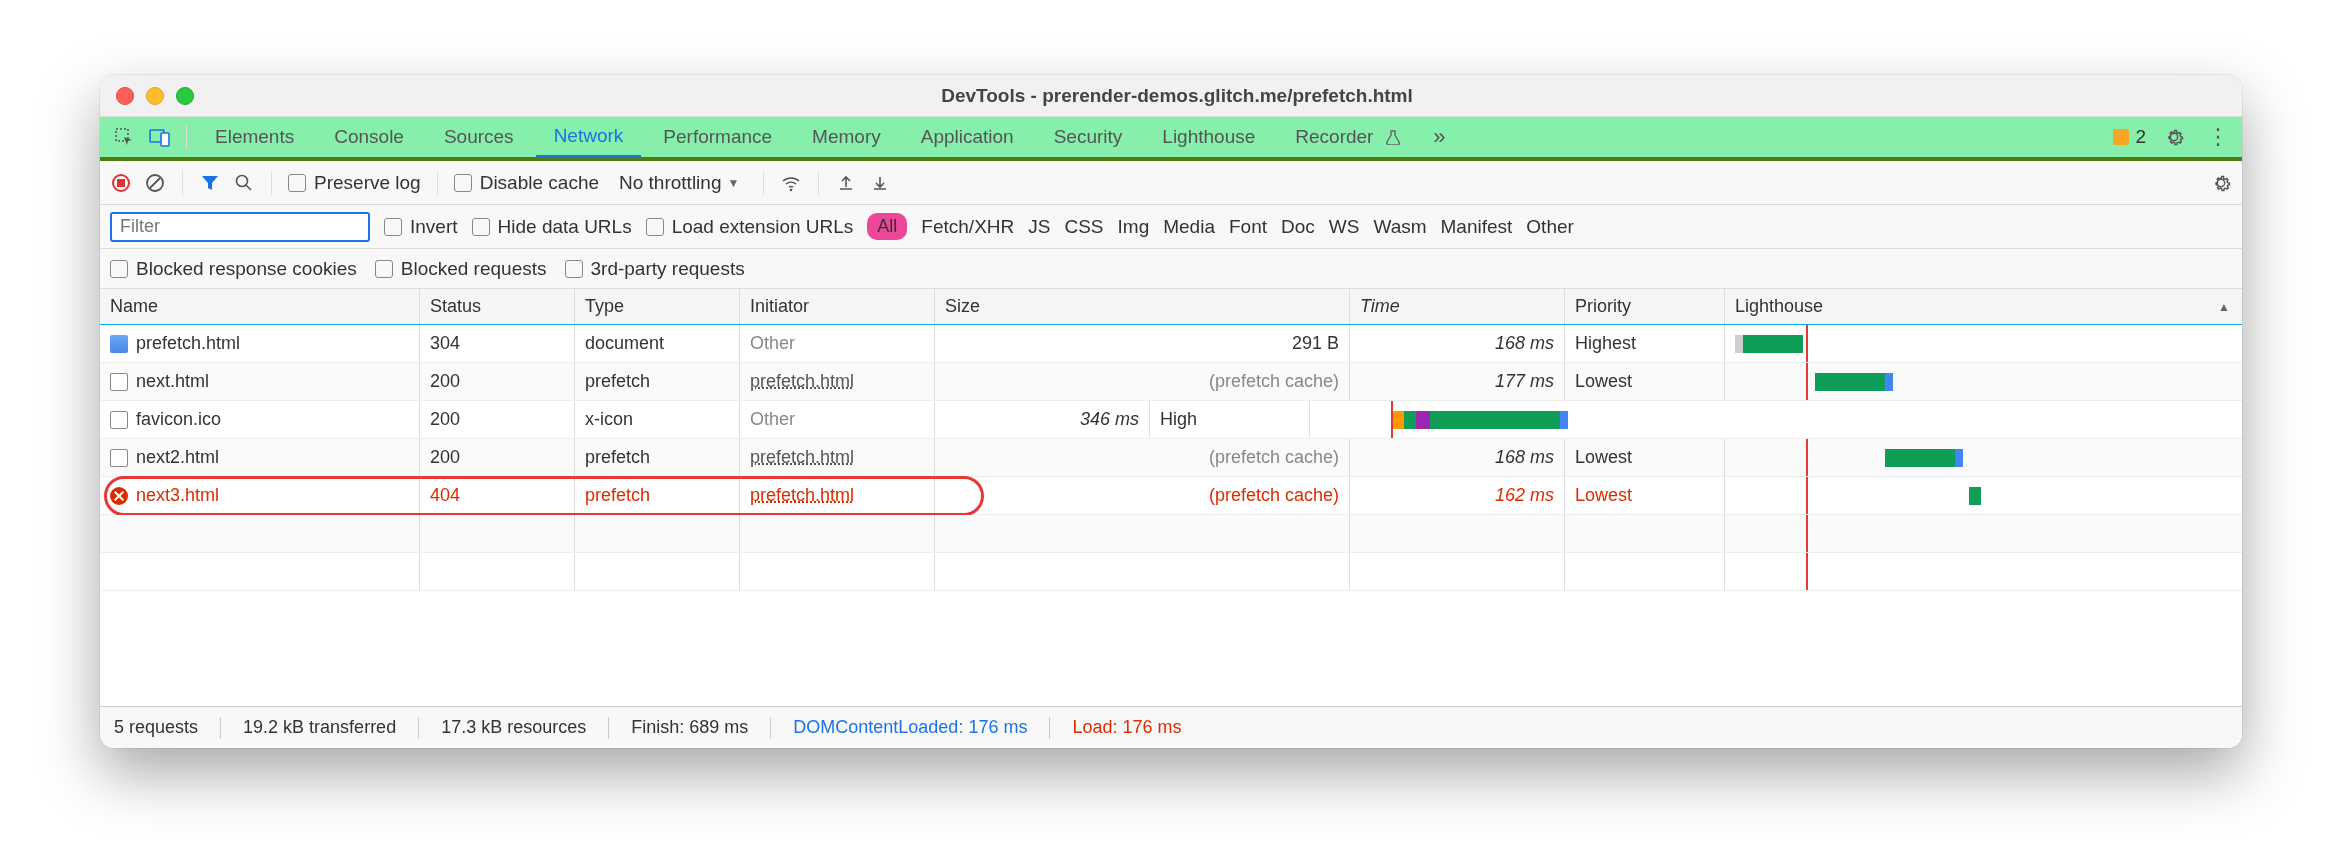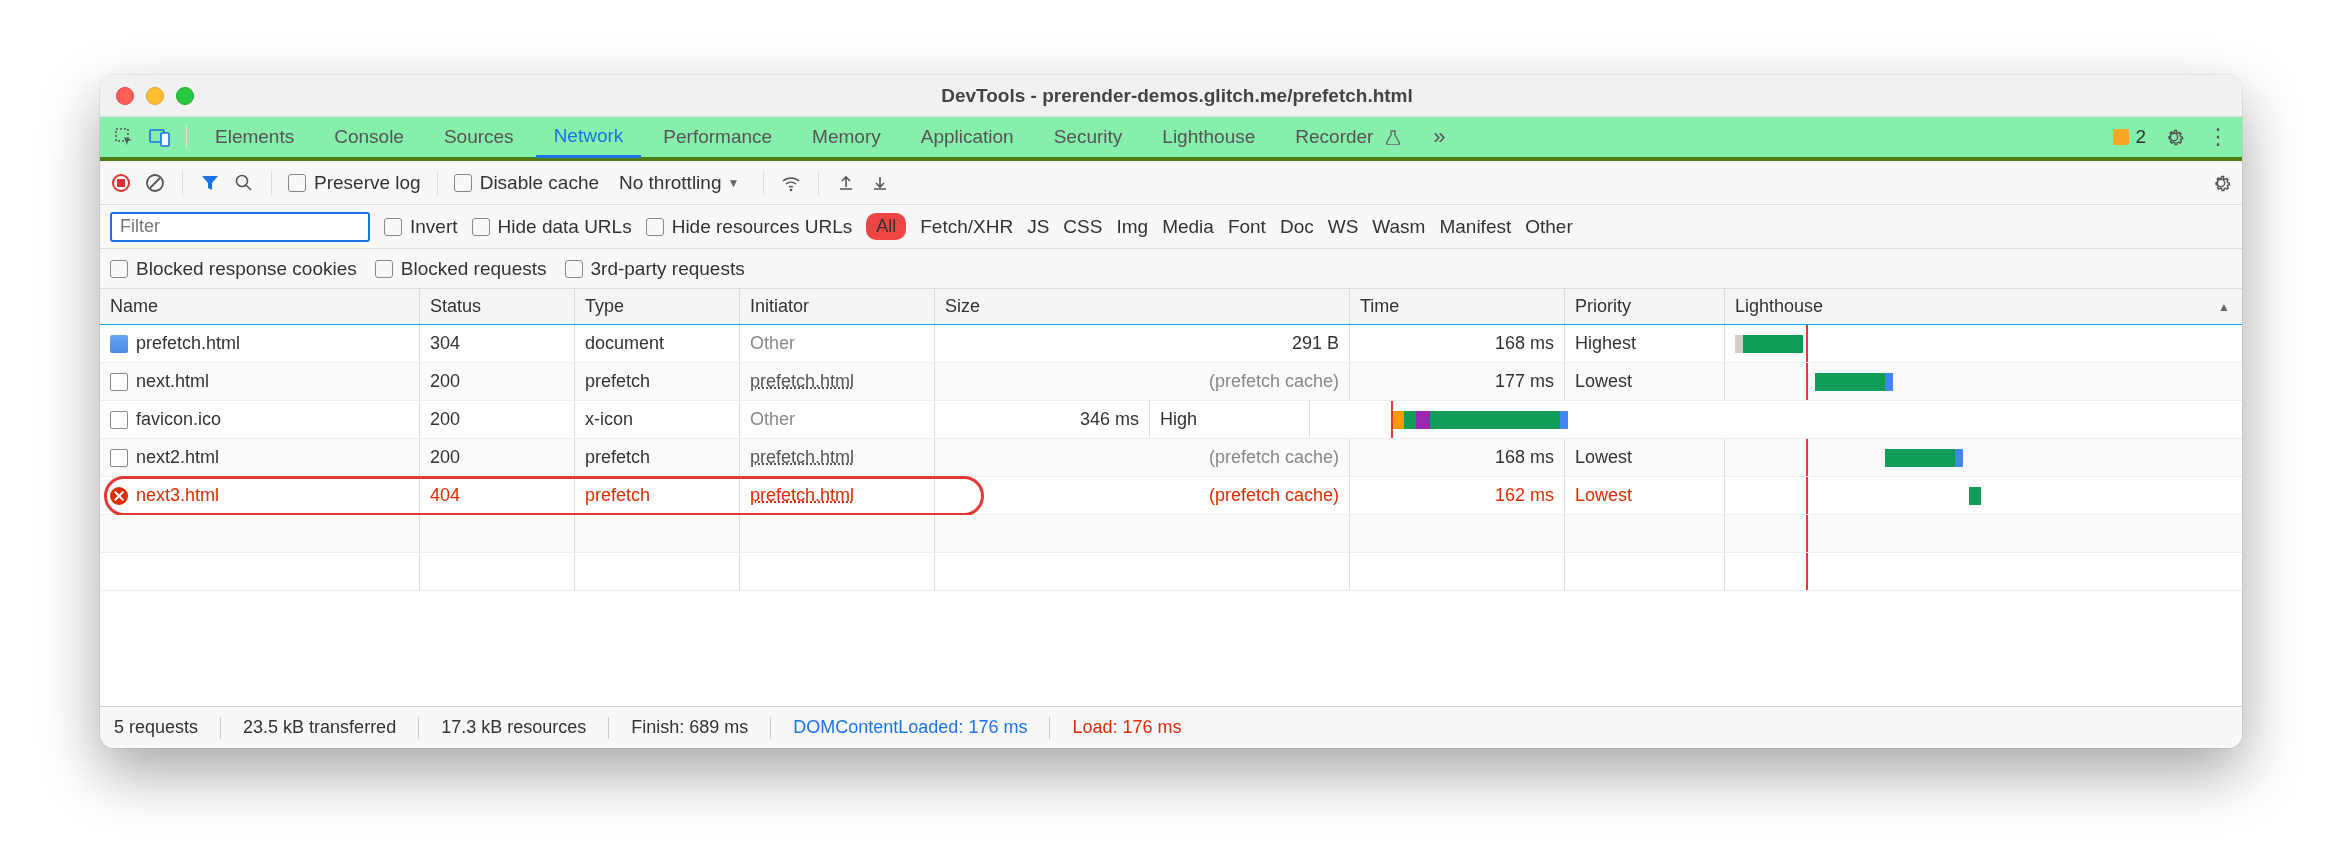--- a/index.html
+++ b/index.html
@@ -26,31 +26,31 @@
 .rec { width: 18px; height: 18px; border: 2px solid #d33; border-radius: 50%; display: flex; align-items: center; justify-content: center; }
 .rec::after { content: ''; width: 8px; height: 8px; background: #d33; }
 .ic { width: 22px; height: 22px; display: flex; align-items: center; justify-content: center; color: #555; cursor: pointer; }
 .blue { color: #1a73e8 !important; }
 .chk { width: 18px; height: 18px; border: 1.5px solid #888; border-radius: 3px; display: inline-block; cursor: pointer; }
 .lbl { display: flex; align-items: center; gap: 8px; color: #333; }
 .select { display: flex; align-items: center; gap: 6px; padding: 2px 8px; cursor: pointer; }
 .select .arrow { font-size: 12px; color: #666; }
 .filterbar { min-height: 44px; display: flex; align-items: center; flex-wrap: wrap; border-bottom: 1px solid #ddd; background: #f8f8f8; padding: 6px 10px; gap: 14px; row-gap: 10px; }
 .filter-input { width: 260px; height: 30px; border: 2px solid #1a73e8; border-radius: 3px; padding: 0 8px; font-size: 18px; color: #888; background: #fff; }
-.pill { padding: 3px 10px; background: #ef4444; border-radius: 10px; font-size: 18px; }
+.pill { padding: 3px 10px; background: #ec4899; border-radius: 10px; font-size: 18px; }
 .cat { color: #333; cursor: pointer; }
 .filterbar2 { height: 40px; display: flex; align-items: center; border-bottom: 1px solid #ddd; background: #f8f8f8; padding: 0 10px; gap: 18px; }
 .table-head { height: 36px; display: flex; border-bottom: 1px solid #0ea5e9; background: #f5f5f5; font-size: 18px; color: #333; }
 .th, .td { padding: 0 10px; display: flex; align-items: center; border-right: 1px solid #ddd; overflow: hidden; white-space: nowrap; }
 .c-name { width: 320px; }
 .c-status { width: 155px; }
 .c-type { width: 165px; }
 .c-init { width: 195px; }
 .c-size { width: 415px; justify-content: flex-end; }
-.c-time { width: 215px; justify-content: flex-end; }
+.c-time { width: 215px; justify-content: flex-end; font-style: italic; }
 .c-prio { width: 160px; }
 .c-wf { flex: 1; border-right: none; position: relative; }
 .th.c-wf::after { content: "▲"; position: absolute; right: 12px; font-size: 12px; color: #666; }
 .row { height: 38px; display: flex; border-bottom: 1px solid #eee; font-size: 18px; position: relative; }
 .row:nth-child(even) { background: #fafafa; }
 .row.err { color: #dd2c00; }
 .row.err .td { color: #dd2c00; }
 .name-ic { width: 18px; height: 18px; margin-right: 8px; flex-shrink: 0; }
 .doc-ico { background: linear-gradient(#6aa8f5,#4a88e5); border-radius: 2px; }
 .box-ico { border: 1.5px solid #888; border-radius: 2px; background: #fff; }
@@ -184,21 +184,21 @@
       <label class="lbl">
           <span class="chk"></span>
           <span>Invert</span>
         </label>
       <label class="lbl">
           <span class="chk"></span>
           <span>Hide data URLs</span>
         </label>
       <label class="lbl">
           <span class="chk"></span>
-          <span>Hide resources URLs</span>
+          <span>Load extension URLs</span>
         </label>
       <span class="pill">All</span>
       <span id="cats-container" style="display:contents"><span class="cat">Fetch/XHR</span><span class="cat">JS</span><span class="cat">CSS</span><span class="cat">Img</span><span class="cat">Media</span><span class="cat">Font</span><span class="cat">Doc</span><span class="cat">WS</span><span class="cat">Wasm</span><span class="cat">Manifest</span><span class="cat">Other</span></span>
     </div>
     <div class="filterbar2">
       <label class="lbl">
           <span class="chk"></span>
           <span>Blocked response cookies</span>
         </label>
       <label class="lbl">
@@ -346,21 +346,21 @@
           <div class="td c-prio"></div>
           <div class="td c-wf">
             <div class="redline"></div>
           </div>
         </div>
       </div>
 
     <div class="statusbar">
       <span>5 requests</span>
       <div class="sep"></div>
-      <span>23.5 kB transferred</span>
+      <span>19.2 kB transferred</span>
       <div class="sep"></div>
       <span>17.3 kB resources</span>
       <div class="sep"></div>
       <span>Finish: 689 ms</span>
       <div class="sep"></div>
       <span class="dcl">DOMContentLoaded: 176 ms</span>
       <div class="sep"></div>
       <span class="load">Load: 176 ms</span>
     </div>
   </div>

